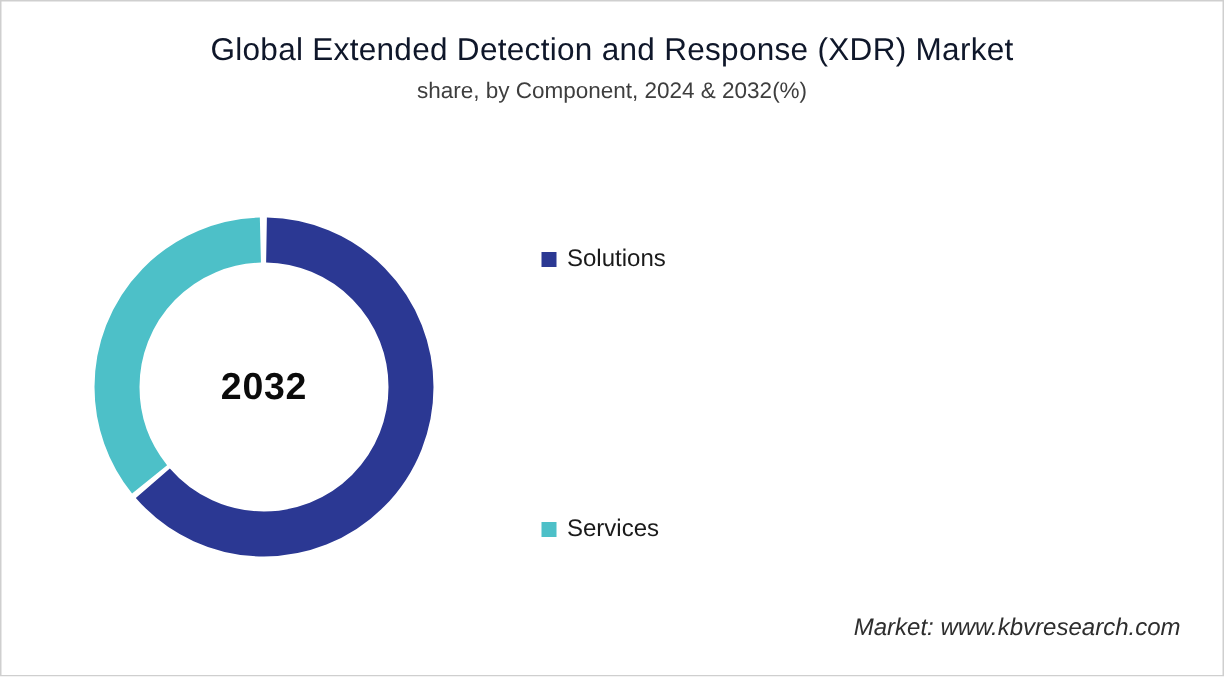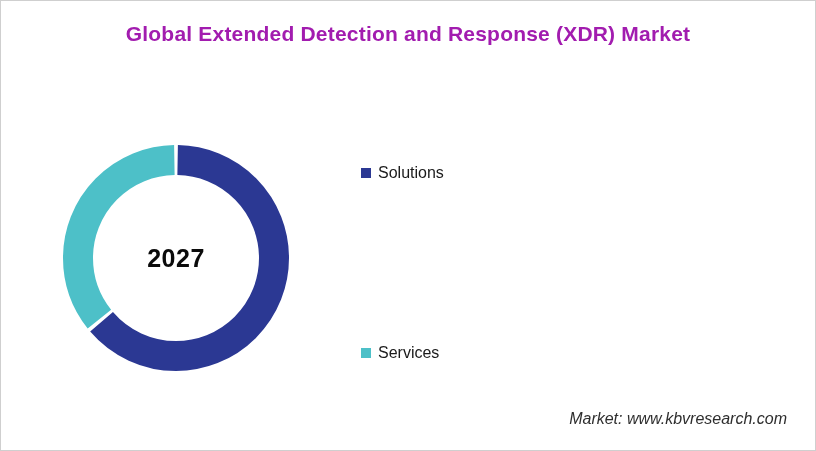--- a/index.html
+++ b/index.html
@@ -7,21 +7,21 @@
     position:relative;
     width:816px;height:451px;
     box-sizing:border-box;
     border:1px solid #cfcfcf;
     background:#ffffff;
     font-family:"Liberation Sans", sans-serif;
     overflow:hidden;
   }
   .chart-header{position:absolute;top:20px;left:0;right:0;text-align:center;}
   .chart-title{
-    margin:0;font-size:21px;line-height:26px;font-weight:bold;color:#a21caf;
+    margin:0;font-size:21px;line-height:26px;font-weight:normal;color:#0f172a;
     letter-spacing:0.2px;
   }
   .chart-subtitle{
     margin:4px 0 0 0;font-size:15px;line-height:19px;font-weight:normal;color:#3e3e3e;
   }
   .donut{position:absolute;width:230px;height:230px;}
   .donut-2024{left:60px;top:142px;}
   .donut-2032{left:521px;top:136px;}
   .donut svg{position:absolute;left:0;top:0;}
   .year-label{
@@ -40,28 +40,29 @@
     font-size:16px;font-style:italic;color:#2e2e2e;
   }
 </style>
 </head>
 <body>
 
 <div class="page">
 
   <div class="chart-header">
     <h1 class="chart-title">Global Extended Detection and Response (XDR) Market</h1>
+    <h2 class="chart-subtitle">share, by Component, 2024 &amp; 2032(%)</h2>
   </div>
 
   <div class="donut donut-2024">
     <svg id="donut-0" width="230" height="230" viewBox="0 0 230 230">
         <circle cx="115" cy="115" r="98" fill="none" stroke="#2B3893" stroke-width="30" pathLength="100" stroke-dasharray="63.45 36.55" stroke-dashoffset="-0.275" transform="rotate(-90 115 115)"></circle>
         <circle cx="115" cy="115" r="98" fill="none" stroke="#4DC0C8" stroke-width="30" pathLength="100" stroke-dasharray="35.45 64.55" stroke-dashoffset="-64.275" transform="rotate(-90 115 115)"></circle>
       </svg>
-    <div class="year-label">2027</div>
+    <div class="year-label">2032</div>
   </div>
 
 
   <div class="legend-item legend-item-services">
     <span class="swatch" style="background: rgb(77, 192, 200);"></span>
     <span>Services</span>
   </div>
 
   <div class="legend-item legend-item-solutions">
     <span class="swatch" style="background: rgb(43, 56, 147);"></span>

